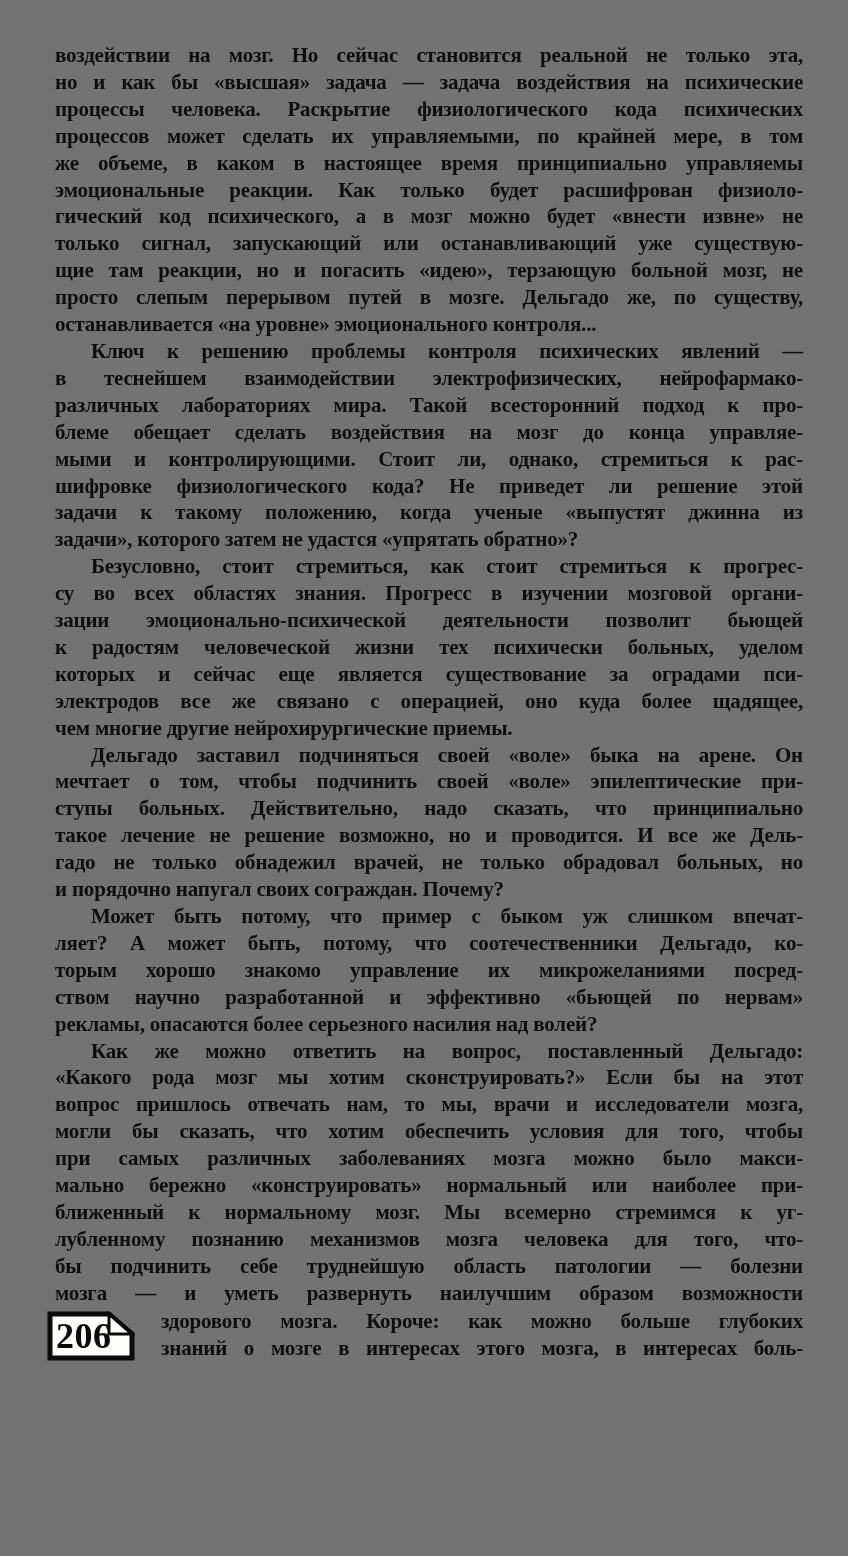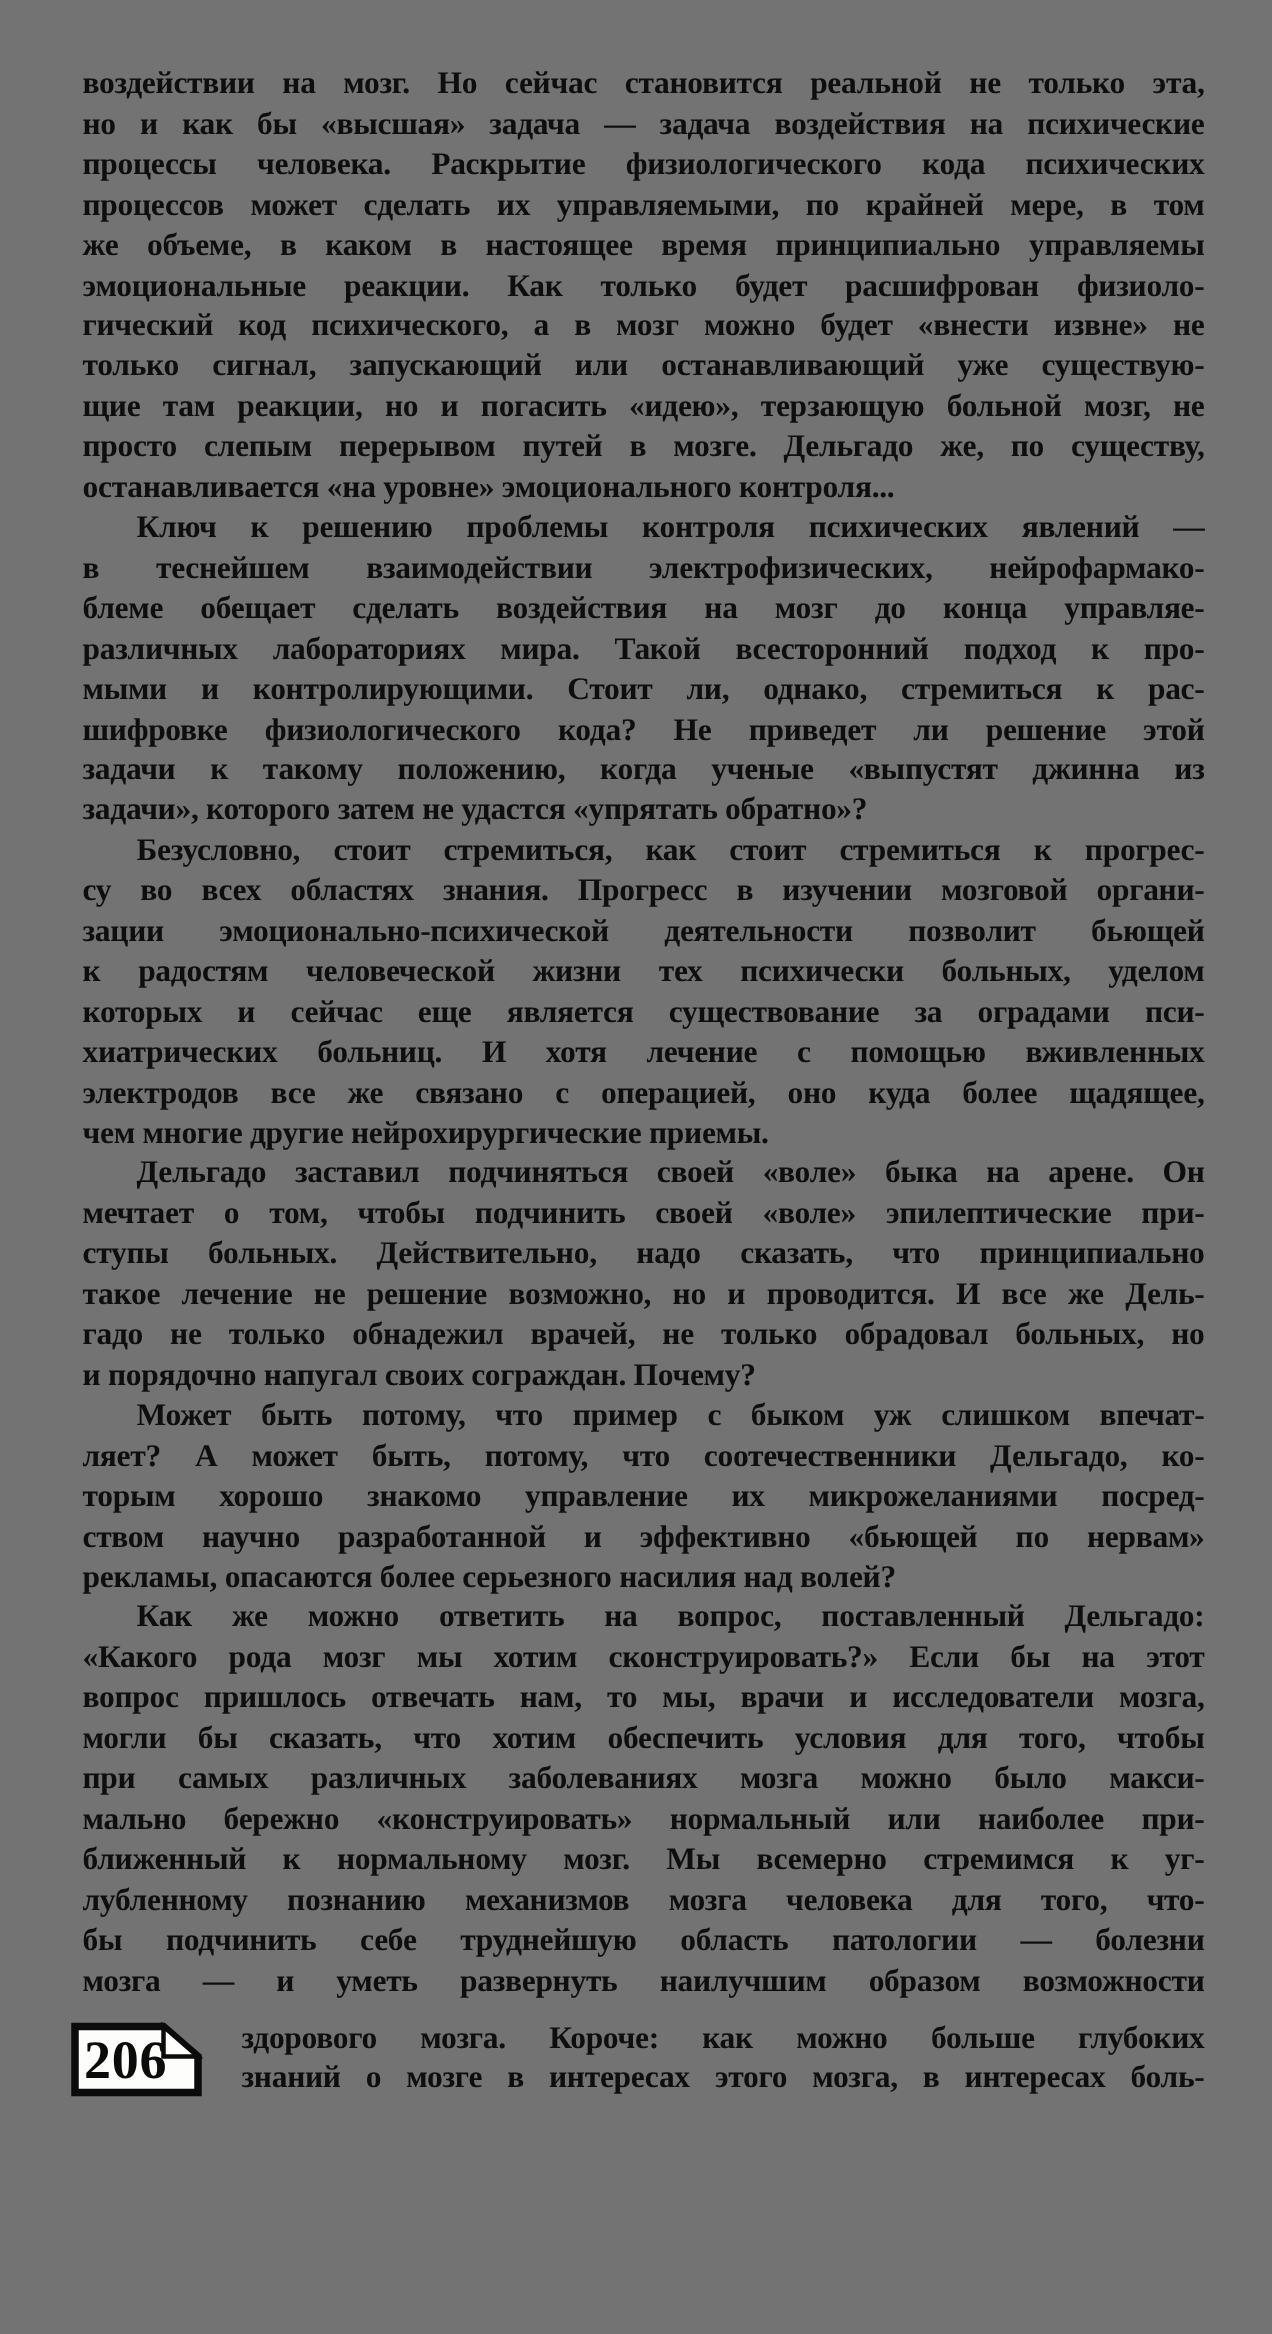--- a/index.html
+++ b/index.html
@@ -33,21 +33,21 @@
   }
   .line.final {
     text-align-last: left;
   }
   .line.indent {
     text-indent: 36px;
   }
   .footer-row {
     display: flex;
     align-items: flex-end;
-    margin-top: 11px;
+    margin-top: 1px;
   }
   .badge {
     position: relative;
     flex: 0 0 auto;
     width: 88px;
     height: 50px;
     margin-left: -8px;
     margin-top: 2px;
   }
   .badge svg {
@@ -83,32 +83,31 @@
         <div class="line">процессов может сделать их управляемыми, по крайней мере, в том</div>
         <div class="line">же объеме, в каком в настоящее время принципиально управляемы</div>
         <div class="line">эмоциональные реакции. Как только будет расшифрован физиоло-</div>
         <div class="line">гический код психического, а в мозг можно будет «внести извне» не</div>
         <div class="line">только сигнал, запускающий или останавливающий уже существую-</div>
         <div class="line">щие там реакции, но и погасить «идею», терзающую больной мозг, не</div>
         <div class="line">просто слепым перерывом путей в мозге. Дельгадо же, по существу,</div>
         <div class="line final">останавливается «на уровне» эмоционального контроля...</div>
         <div class="line indent">Ключ к решению проблемы контроля психических явлений —</div>
         <div class="line">в теснейшем взаимодействии электрофизических, нейрофармако-</div>
+        <div class="line">различных лабораториях мира. Такой всесторонний подход к про-</div>
         <div class="line">блеме обещает сделать воздействия на мозг до конца управляе-</div>
-        <div class="line">различных лабораториях мира. Такой всесторонний подход к про-</div>
         <div class="line">мыми и контролирующими. Стоит ли, однако, стремиться к рас-</div>
         <div class="line">шифровке физиологического кода? Не приведет ли решение этой</div>
         <div class="line">задачи к такому положению, когда ученые «выпустят джинна из</div>
         <div class="line final">задачи», которого затем не удастся «упрятать обратно»?</div>
         <div class="line indent">Безусловно, стоит стремиться, как стоит стремиться к прогрес-</div>
         <div class="line">су во всех областях знания. Прогресс в изучении мозговой органи-</div>
         <div class="line">зации эмоционально-психической деятельности позволит бьющей</div>
         <div class="line">к радостям человеческой жизни тех психически больных, уделом</div>
         <div class="line">которых и сейчас еще является существование за оградами пси-</div>
-        <div class="line">хиатрических больниц. И хотя лечение с помощью вживленных</div>
         <div class="line">электродов все же связано с операцией, оно куда более щадящее,</div>
         <div class="line final">чем многие другие нейрохирургические приемы.</div>
         <div class="line indent">Дельгадо заставил подчиняться своей «воле» быка на арене. Он</div>
         <div class="line">мечтает о том, чтобы подчинить своей «воле» эпилептические при-</div>
         <div class="line">ступы больных. Действительно, надо сказать, что принципиально</div>
         <div class="line">такое лечение не решение возможно, но и проводится. И все же Дель-</div>
         <div class="line">гадо не только обнадежил врачей, не только обрадовал больных, но</div>
         <div class="line final">и порядочно напугал своих сограждан. Почему?</div>
         <div class="line indent">Может быть потому, что пример с быком уж слишком впечат-</div>
         <div class="line">ляет? А может быть, потому, что соотечественники Дельгадо, ко-</div>

